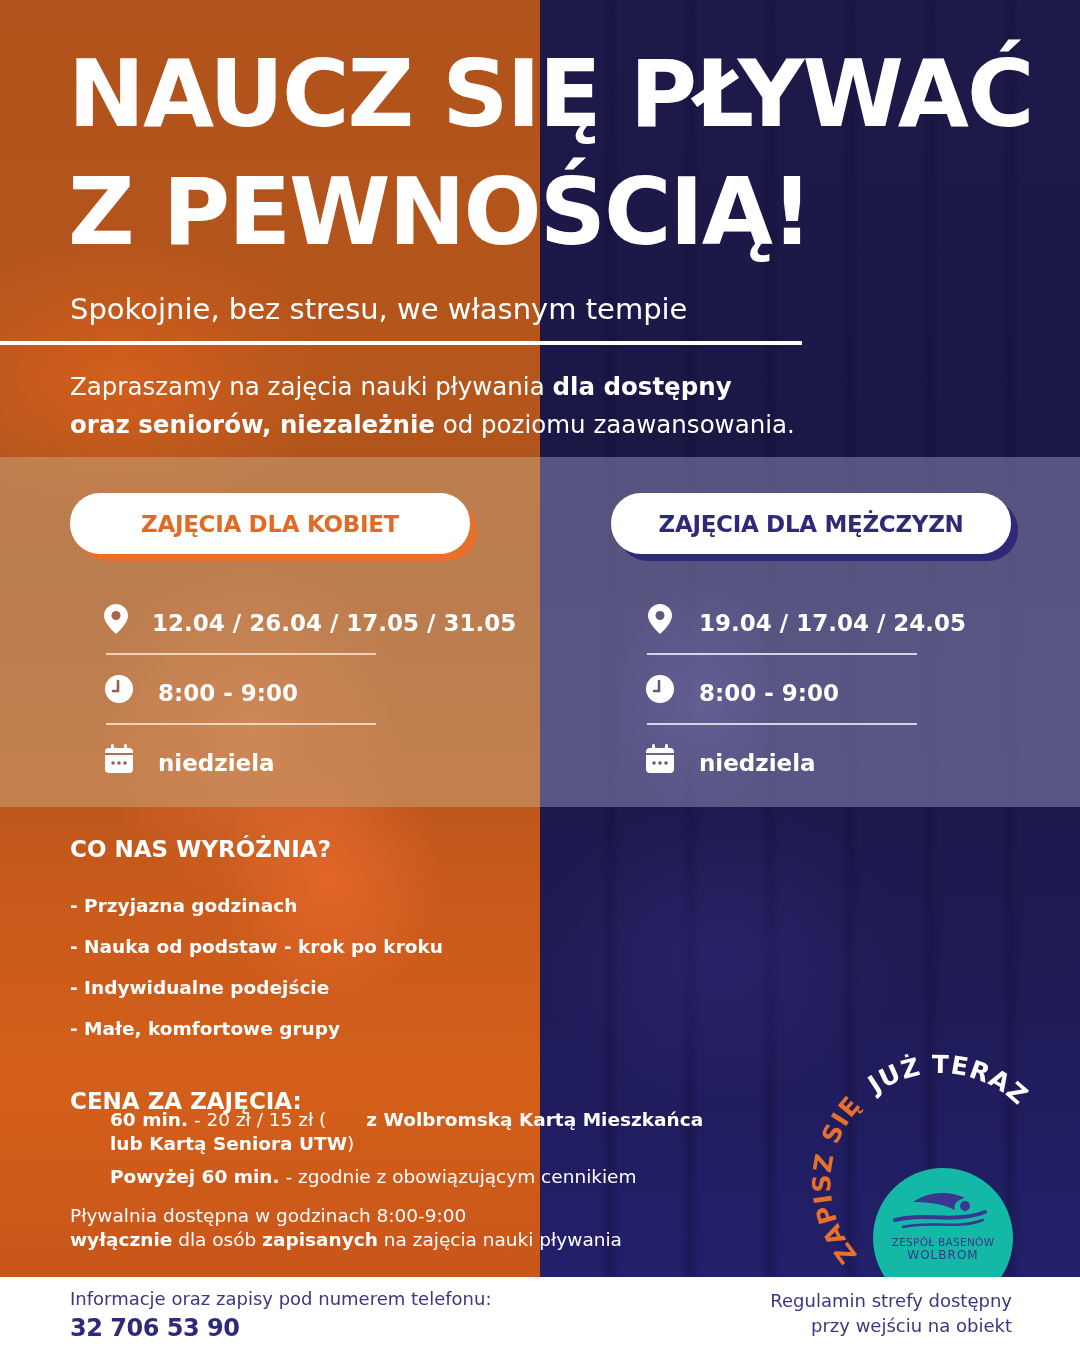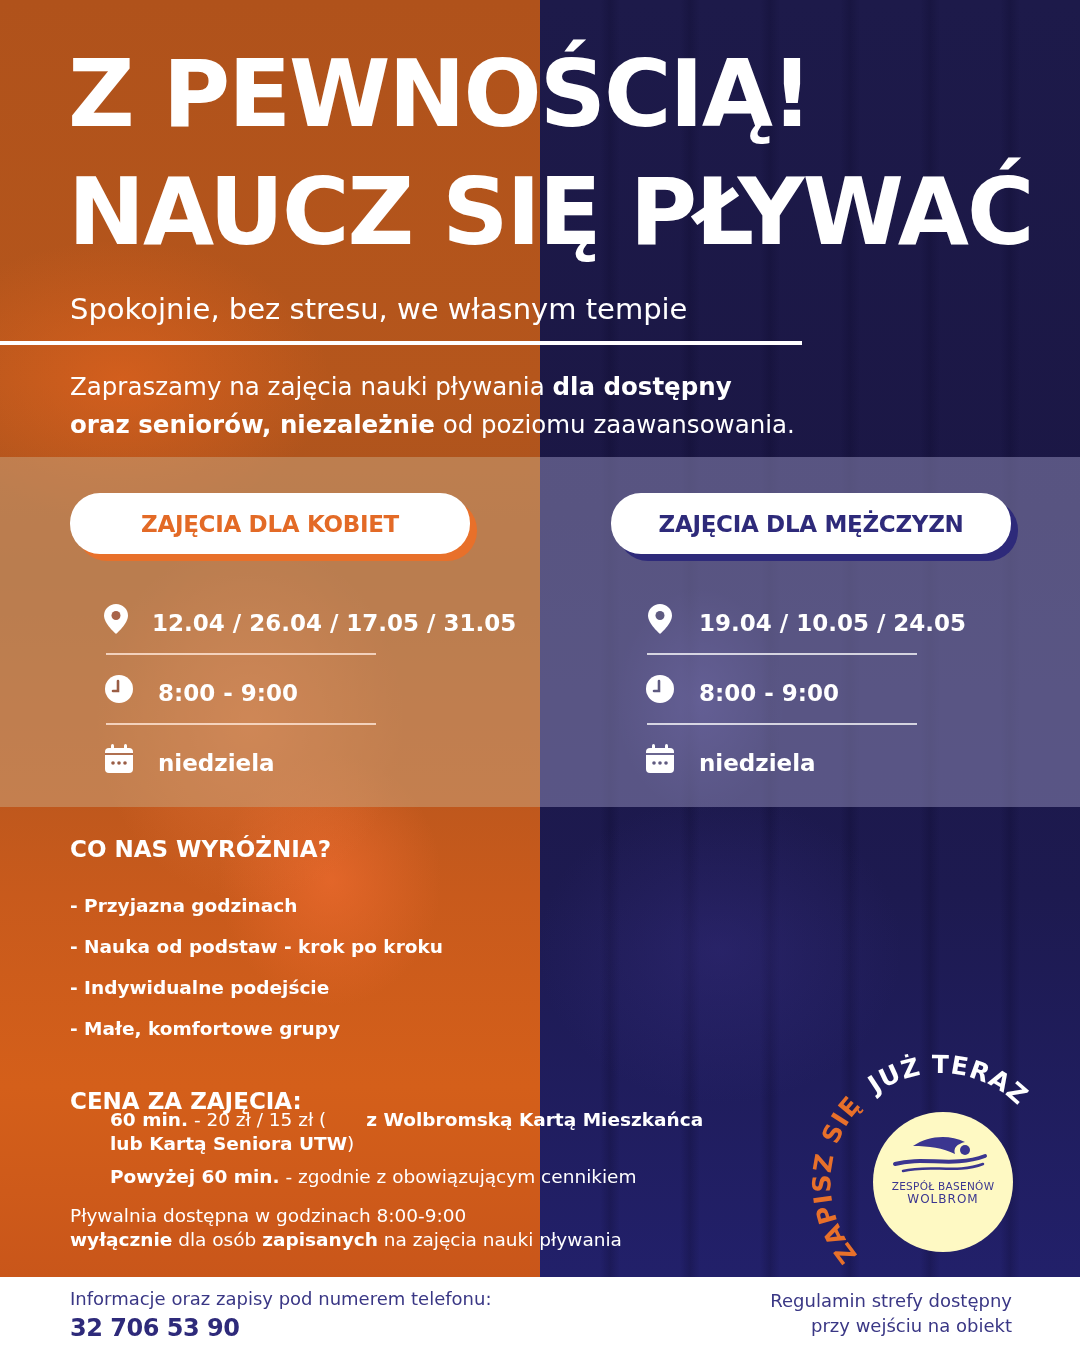--- a/index.html
+++ b/index.html
@@ -49,42 +49,42 @@
   .features { position: absolute; left: 70px; top: 892px; }
   .features .f { font-size: 18.5px; font-weight: bold; color: #fff; height: 41px; line-height: 28px; white-space: nowrap; }
 
   .price { position: absolute; left: 70px; top: 1108px; font-size: 18.5px; color: #fff; line-height: 24px; }
   .price p { margin-bottom: 9px; }
   .price b { font-weight: bold; margin-left: 40px; }
   .price .thin { font-weight: normal; }
   .avail { position: absolute; left: 70px; top: 1204px; font-size: 18.5px; line-height: 24px; color: #fff; white-space: nowrap; }
 
   .badge { position: absolute; left: 800px; top: 1040px; width: 260px; height: 240px; }
-  .logo-circle { position: absolute; left: 873px; top: 1112px; width: 140px; height: 140px; border-radius: 50%; background: #fef9c3; }
+  .logo-circle { position: absolute; left: 873px; top: 1168px; width: 140px; height: 140px; border-radius: 50%; background: #14b8a6; }
   .logo-name { position: absolute; left: 0; width: 140px; text-align: center; color: #3b3690; font-family: "DejaVu Sans", sans-serif; }
   .logo-name.l1 { top: 68px; font-size: 10.5px; letter-spacing: 0.3px; }
   .logo-name.l2 { top: 80px; font-size: 12px; letter-spacing: 1px; }
 
   .footer { position: absolute; left: 0; top: 1277px; width: 1080px; height: 73px; background: #fff; }
   .footer .info-text { position: absolute; left: 70px; top: 11px; font-size: 18px; color: #3a3785; }
   .footer .phone { position: absolute; left: 70px; top: 37px; font-size: 24px; font-weight: bold; color: #2e2a7a; letter-spacing: -0.5px; }
   .footer .reg { position: absolute; right: 68px; top: 11px; font-size: 18px; color: #3a3785; text-align: right; line-height: 25px; }
 </style>
 </head>
 <body>
 
 <div class="poster">
   <div class="half-left"></div>
   <div class="half-right"></div>
   <div class="band-left"></div>
   <div class="band-right"></div>
 
   <h1 class="title">
+    <div>NAUCZ SIĘ PŁYWAĆ</div>
     <div>Z PEWNOŚCIĄ!</div>
-    <div>NAUCZ SIĘ PŁYWAĆ</div>
   </h1>
   <div class="subtitle">Spokojnie, bez stresu, we własnym tempie</div>
   <div class="rule"></div>
 
   <div class="intro">
     <span>Zapraszamy na zajęcia nauki pływania </span><b>dla dostępny</b><br>
     <b>oraz seniorów, niezależnie</b><span> od poziomu zaawansowania.</span>
   </div>
 
   <div class="tag left">ZAJĘCIA DLA KOBIET</div>
@@ -127,21 +127,21 @@
 
   <div class="tag right">ZAJĘCIA DLA MĘŻCZYZN</div>
   <div class="info right">
     <div class="info-row">
       <span class="icon">
         <svg width="24" height="30" viewBox="0 0 24 30">
             <path d="M12 0C5.4 0 0 5.2 0 11.6 0 20 12 30 12 30s12-10 12-18.4C24 5.2 18.6 0 12 0z" fill="#fff"></path>
             <circle cx="12" cy="11.5" r="4.5" fill="#5e5a80"></circle>
           </svg>
       </span>
-      <span class="txt">19.04 / 10.05 / 24.05</span>
+      <span class="txt">19.04 / 17.04 / 24.05</span>
     </div>
     <div class="info-sep"></div>
     <div class="info-row">
       <span class="icon">
         <svg width="30" height="30" viewBox="0 0 30 30">
             <circle cx="15" cy="15" r="14" fill="#fff"></circle>
             <path d="M14 7 V17 H9" stroke="#5e5a80" stroke-width="2.6" fill="none" stroke-linecap="round"></path>
           </svg>
       </span>
       <span class="txt">8:00 - 9:00</span>

